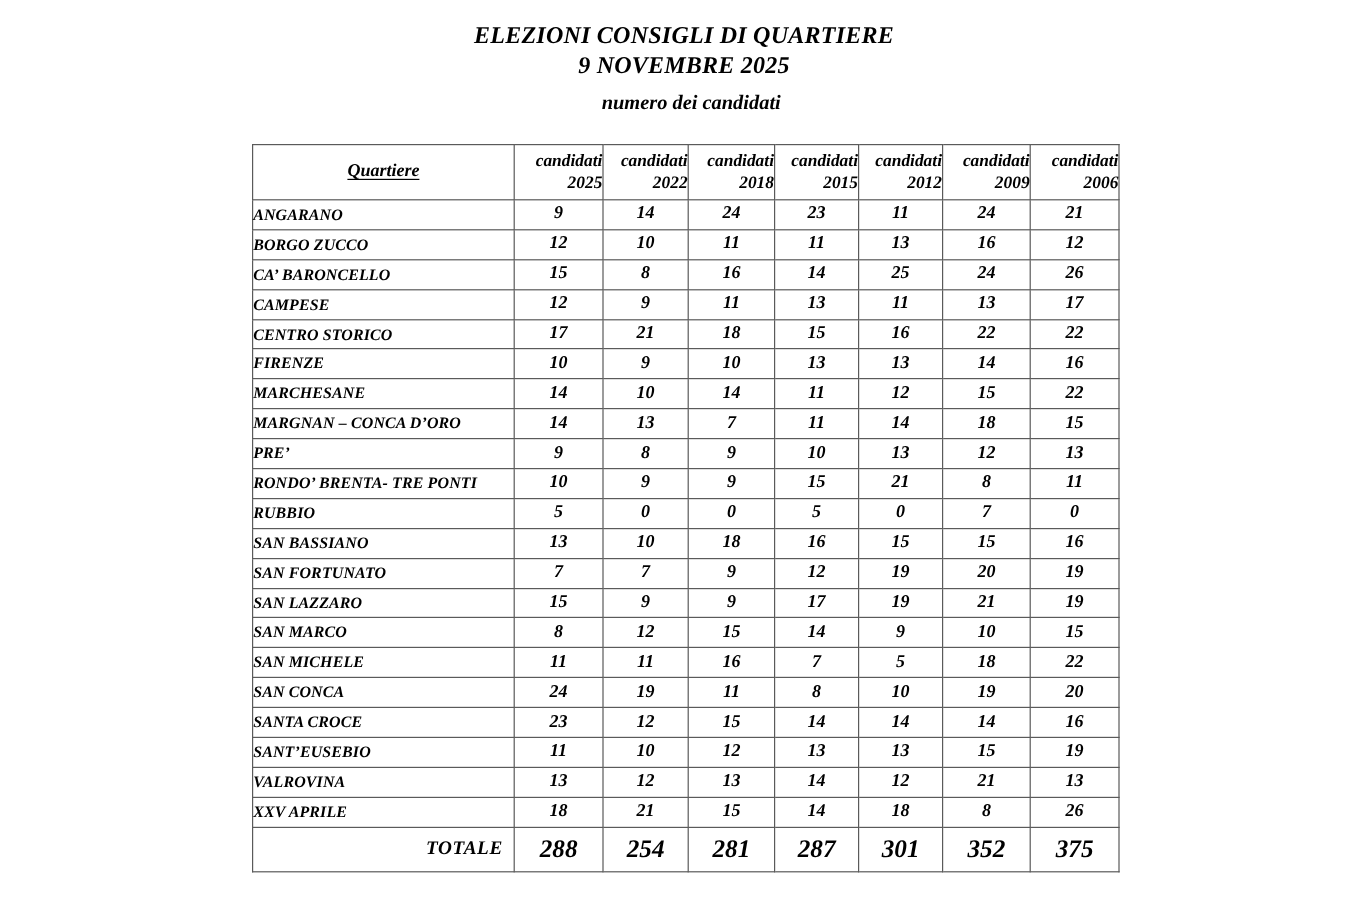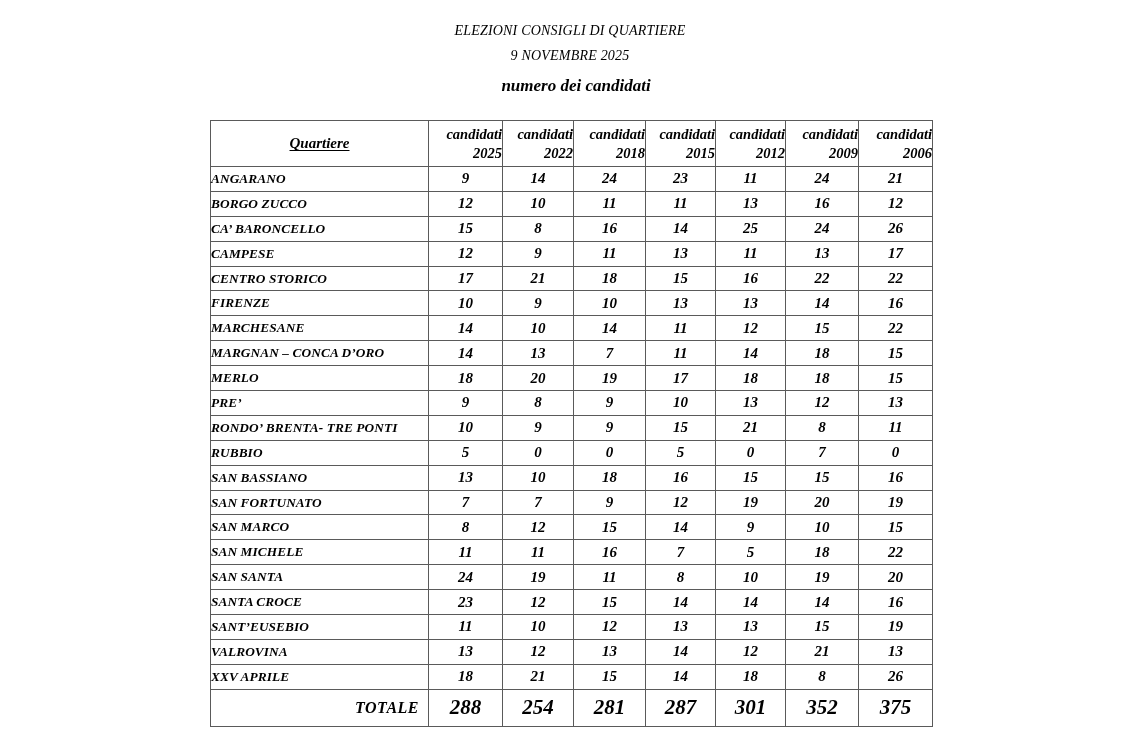--- a/index.html
+++ b/index.html
@@ -19,23 +19,23 @@
   
   .title-block {
     position: absolute;
     left: 0;
     top: 18px;
     width: 1140px;
     text-align: center;
   }
   .title-line-1,
   .title-line-2 {
-    font-weight: normal;
-    font-style: italic;
-    font-size: 14px;
+    font-weight: bold;
+    font-style: italic;
+    font-size: 20px;
     line-height: 25px;
     letter-spacing: 0.2px;
   }
   .title-line-3 {
     font-weight: bold;
     font-style: italic;
     font-size: 17px;
     line-height: 25px;
     margin-top: 5px;
     margin-left: 12px;
@@ -265,30 +265,20 @@
           <td class="name-cell">MARGNAN – CONCA D’ORO</td>
           <td class="num-cell">14</td>
           <td class="num-cell">13</td>
           <td class="num-cell">7</td>
           <td class="num-cell">11</td>
           <td class="num-cell">14</td>
           <td class="num-cell">18</td>
           <td class="num-cell">15</td>
         </tr>
         <tr>
-          <td class="name-cell">MERLO</td>
-          <td class="num-cell">18</td>
-          <td class="num-cell">20</td>
-          <td class="num-cell">19</td>
-          <td class="num-cell">17</td>
-          <td class="num-cell">18</td>
-          <td class="num-cell">18</td>
-          <td class="num-cell">15</td>
-        </tr>
-        <tr>
           <td class="name-cell">PRE’</td>
           <td class="num-cell">9</td>
           <td class="num-cell">8</td>
           <td class="num-cell">9</td>
           <td class="num-cell">10</td>
           <td class="num-cell">13</td>
           <td class="num-cell">12</td>
           <td class="num-cell">13</td>
         </tr>
         <tr>
@@ -325,41 +315,51 @@
           <td class="name-cell">SAN FORTUNATO</td>
           <td class="num-cell">7</td>
           <td class="num-cell">7</td>
           <td class="num-cell">9</td>
           <td class="num-cell">12</td>
           <td class="num-cell">19</td>
           <td class="num-cell">20</td>
           <td class="num-cell">19</td>
         </tr>
         <tr>
+          <td class="name-cell">SAN LAZZARO</td>
+          <td class="num-cell">15</td>
+          <td class="num-cell">9</td>
+          <td class="num-cell">9</td>
+          <td class="num-cell">17</td>
+          <td class="num-cell">19</td>
+          <td class="num-cell">21</td>
+          <td class="num-cell">19</td>
+        </tr>
+        <tr>
           <td class="name-cell">SAN MARCO</td>
           <td class="num-cell">8</td>
           <td class="num-cell">12</td>
           <td class="num-cell">15</td>
           <td class="num-cell">14</td>
           <td class="num-cell">9</td>
           <td class="num-cell">10</td>
           <td class="num-cell">15</td>
         </tr>
         <tr>
           <td class="name-cell">SAN MICHELE</td>
           <td class="num-cell">11</td>
           <td class="num-cell">11</td>
           <td class="num-cell">16</td>
           <td class="num-cell">7</td>
           <td class="num-cell">5</td>
           <td class="num-cell">18</td>
           <td class="num-cell">22</td>
         </tr>
         <tr>
-          <td class="name-cell">SAN SANTA</td>
+          <td class="name-cell">SAN CONCA</td>
           <td class="num-cell">24</td>
           <td class="num-cell">19</td>
           <td class="num-cell">11</td>
           <td class="num-cell">8</td>
           <td class="num-cell">10</td>
           <td class="num-cell">19</td>
           <td class="num-cell">20</td>
         </tr>
         <tr>
           <td class="name-cell">SANTA CROCE</td>

